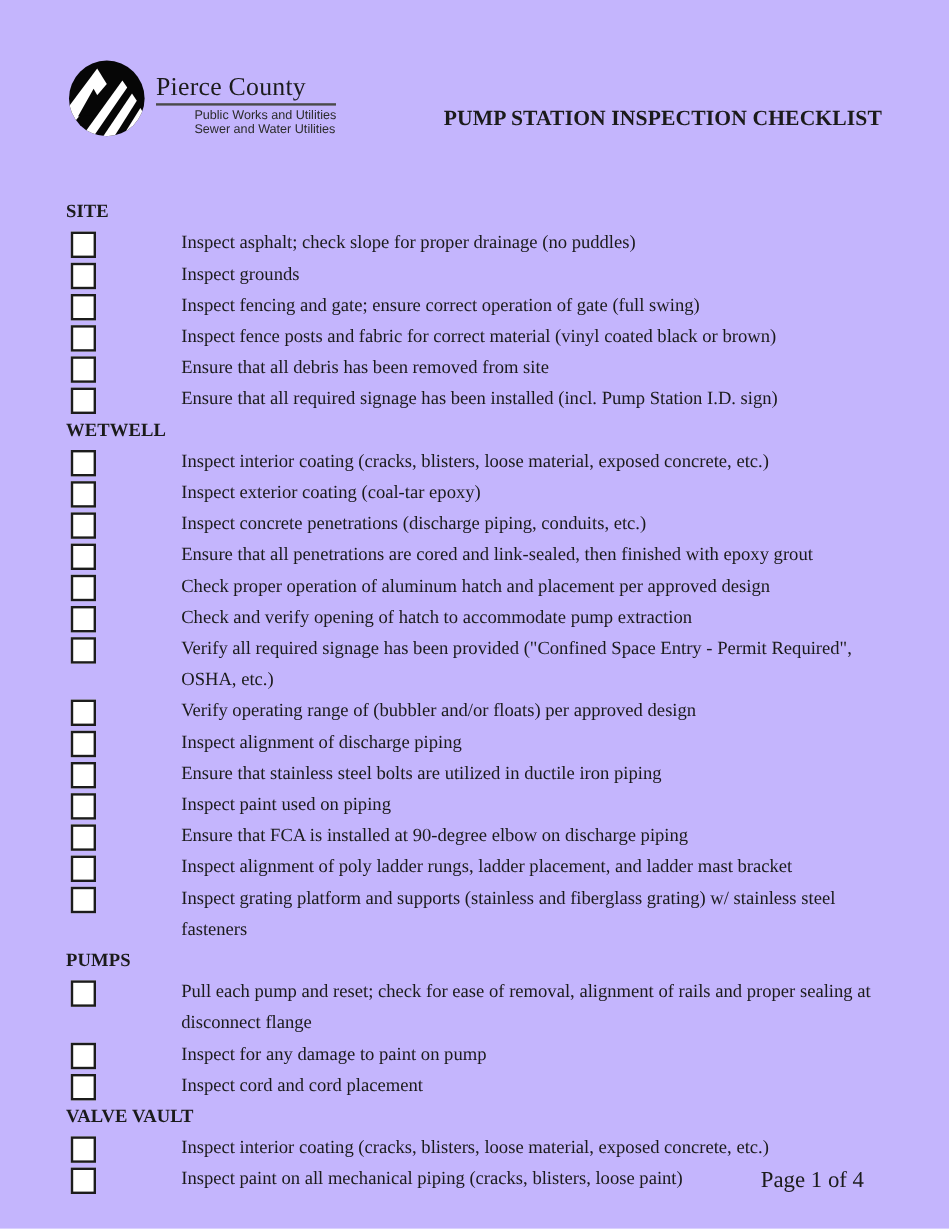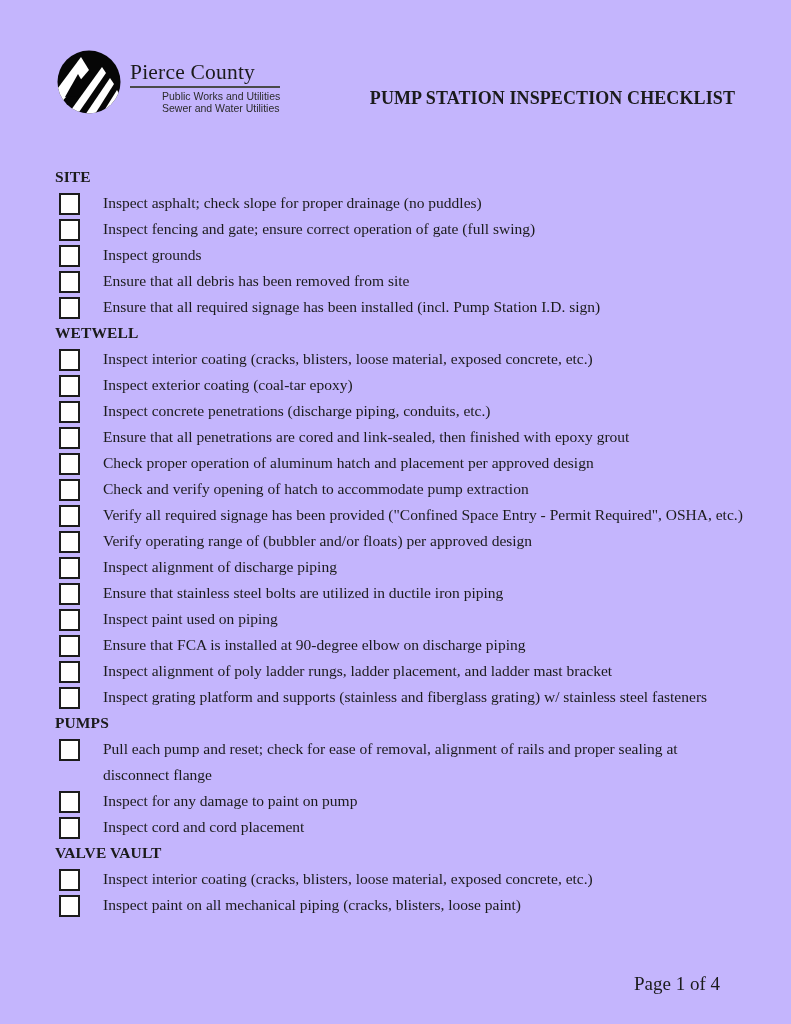--- a/index.html
+++ b/index.html
@@ -57,21 +57,21 @@
     left: 55px;
     right: 48px;
   }
   .section-heading {
     margin: 0;
     font-size: 15.5px;
     font-weight: bold;
     line-height: 26px;
     letter-spacing: 0.1px;
   }
-  .item-row { display: flex; align-items: flex-start; }
+  .item-row { display: flex; align-items: flex-start; gap: 48px; }
   .checkbox {
     flex: 0 0 auto;
     box-sizing: border-box;
     width: 21px;
     height: 22px;
     border: 2px solid #1c1c1c;
     background: #ffffff;
     margin: 3px 0 0 4px;
   }
   .item-label {
@@ -127,28 +127,32 @@
   <section class="section">
     <h2 class="section-heading">SITE</h2>
     <div class="section-items">
   <div class="item-row">
     <span class="checkbox" role="checkbox" aria-checked="false"></span>
     <span class="item-label">Inspect asphalt; check slope for proper drainage (no puddles)</span>
   </div>
 
   <div class="item-row">
     <span class="checkbox" role="checkbox" aria-checked="false"></span>
+    <span class="item-label">Inspect grounds</span>
+  </div>
+
+  <div class="item-row">
+    <span class="checkbox" role="checkbox" aria-checked="false"></span>
     <span class="item-label">Inspect fencing and gate; ensure correct operation of gate (full swing)</span>
   </div>
 
   <div class="item-row">
     <span class="checkbox" role="checkbox" aria-checked="false"></span>
-    <span class="item-label">Inspect grounds</span>
-  </div>
-
+    <span class="item-label">Inspect fence posts and fabric for correct material (vinyl coated black or brown)</span>
+  </div>
 
   <div class="item-row">
     <span class="checkbox" role="checkbox" aria-checked="false"></span>
     <span class="item-label">Ensure that all debris has been removed from site</span>
   </div>
 
   <div class="item-row">
     <span class="checkbox" role="checkbox" aria-checked="false"></span>
     <span class="item-label">Ensure that all required signage has been installed (incl. Pump Station I.D. sign)</span>
   </div>

